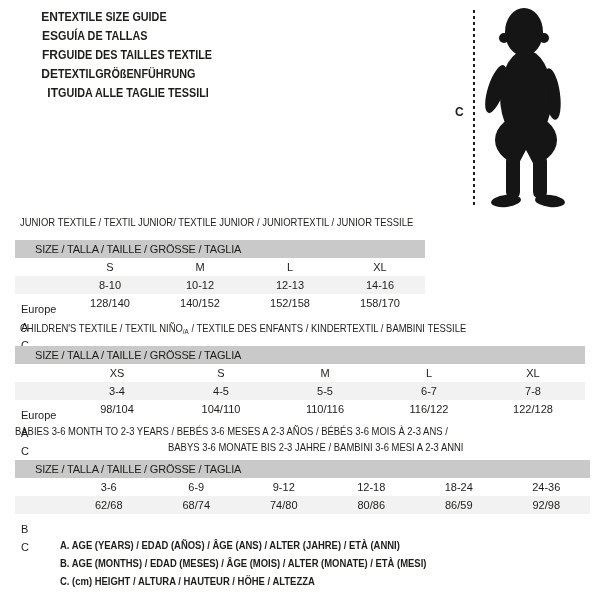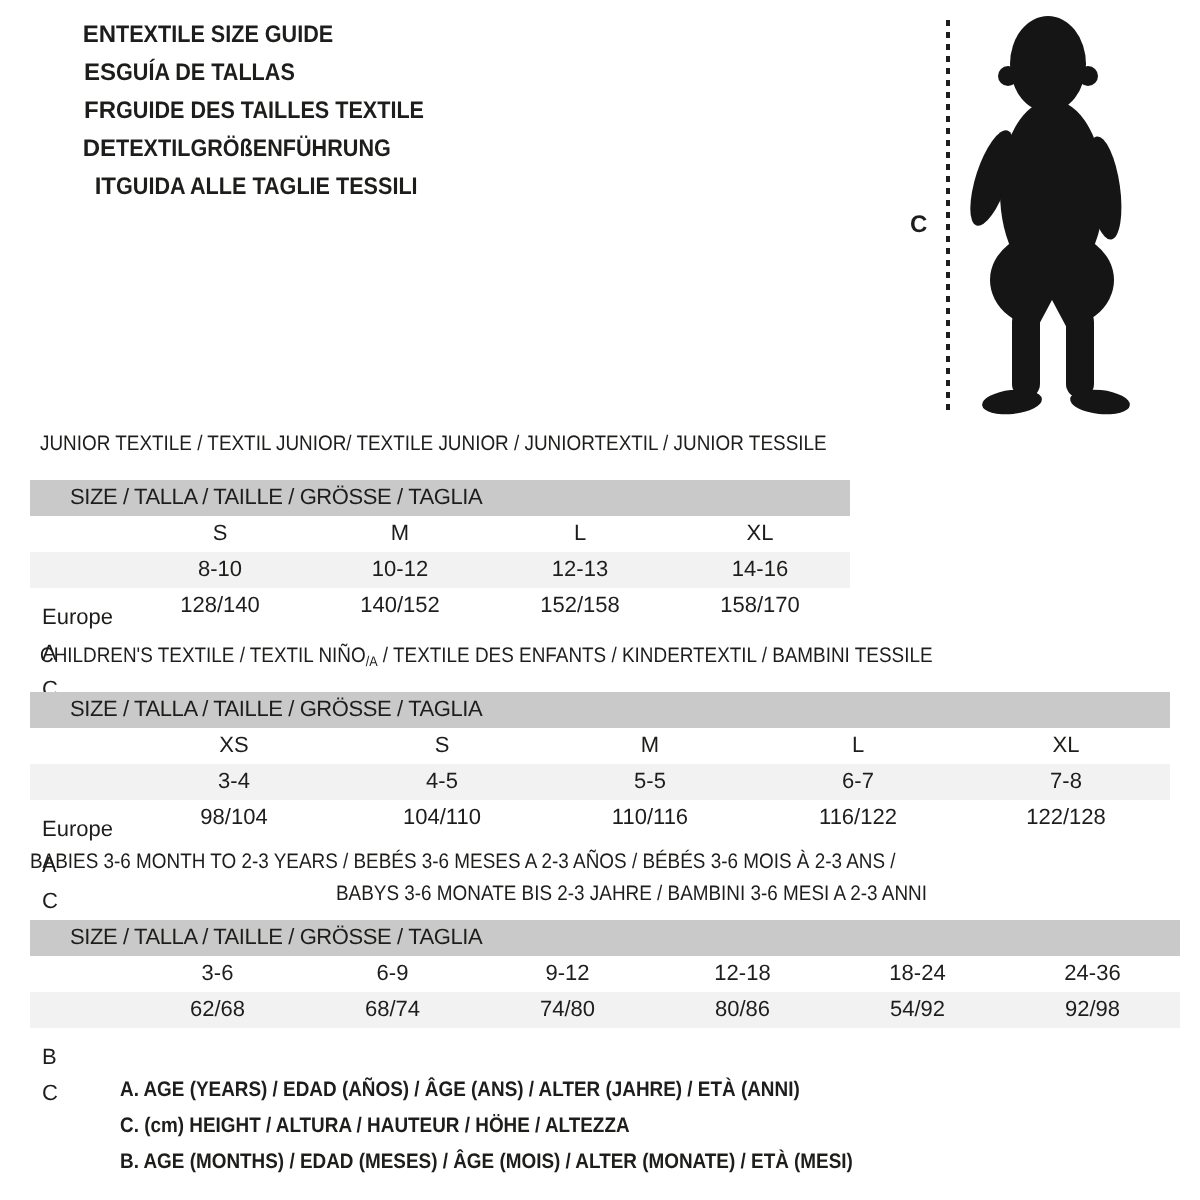--- a/index.html
+++ b/index.html
@@ -161,22 +161,22 @@
     <span class="t-cell">12-18</span>
     <span class="t-cell">18-24</span>
     <span class="t-cell">24-36</span>
   </div>
   <div class="t-row alt">
     <span class="t-lbl">C</span>
     <span class="t-cell">62/68</span>
     <span class="t-cell">68/74</span>
     <span class="t-cell">74/80</span>
     <span class="t-cell">80/86</span>
-    <span class="t-cell">54/92</span>
+    <span class="t-cell">86/59</span>
     <span class="t-cell">92/98</span>
   </div>
 </div>
 
 <div class="abs foot-block">
   <div class="foot"><span class="cnd">A. AGE (YEARS) / EDAD (AÑOS) / ÂGE (ANS) / ALTER (JAHRE) / ETÀ (ANNI)</span></div>
+  <div class="foot"><span class="cnd">B. AGE (MONTHS) / EDAD (MESES) / ÂGE (MOIS) / ALTER (MONATE) / ETÀ (MESI)</span></div>
   <div class="foot"><span class="cnd">C. (cm) HEIGHT / ALTURA / HAUTEUR / HÖHE / ALTEZZA</span></div>
-  <div class="foot"><span class="cnd">B. AGE (MONTHS) / EDAD (MESES) / ÂGE (MOIS) / ALTER (MONATE) / ETÀ (MESI)</span></div>
 </div>
 
 </body></html>

